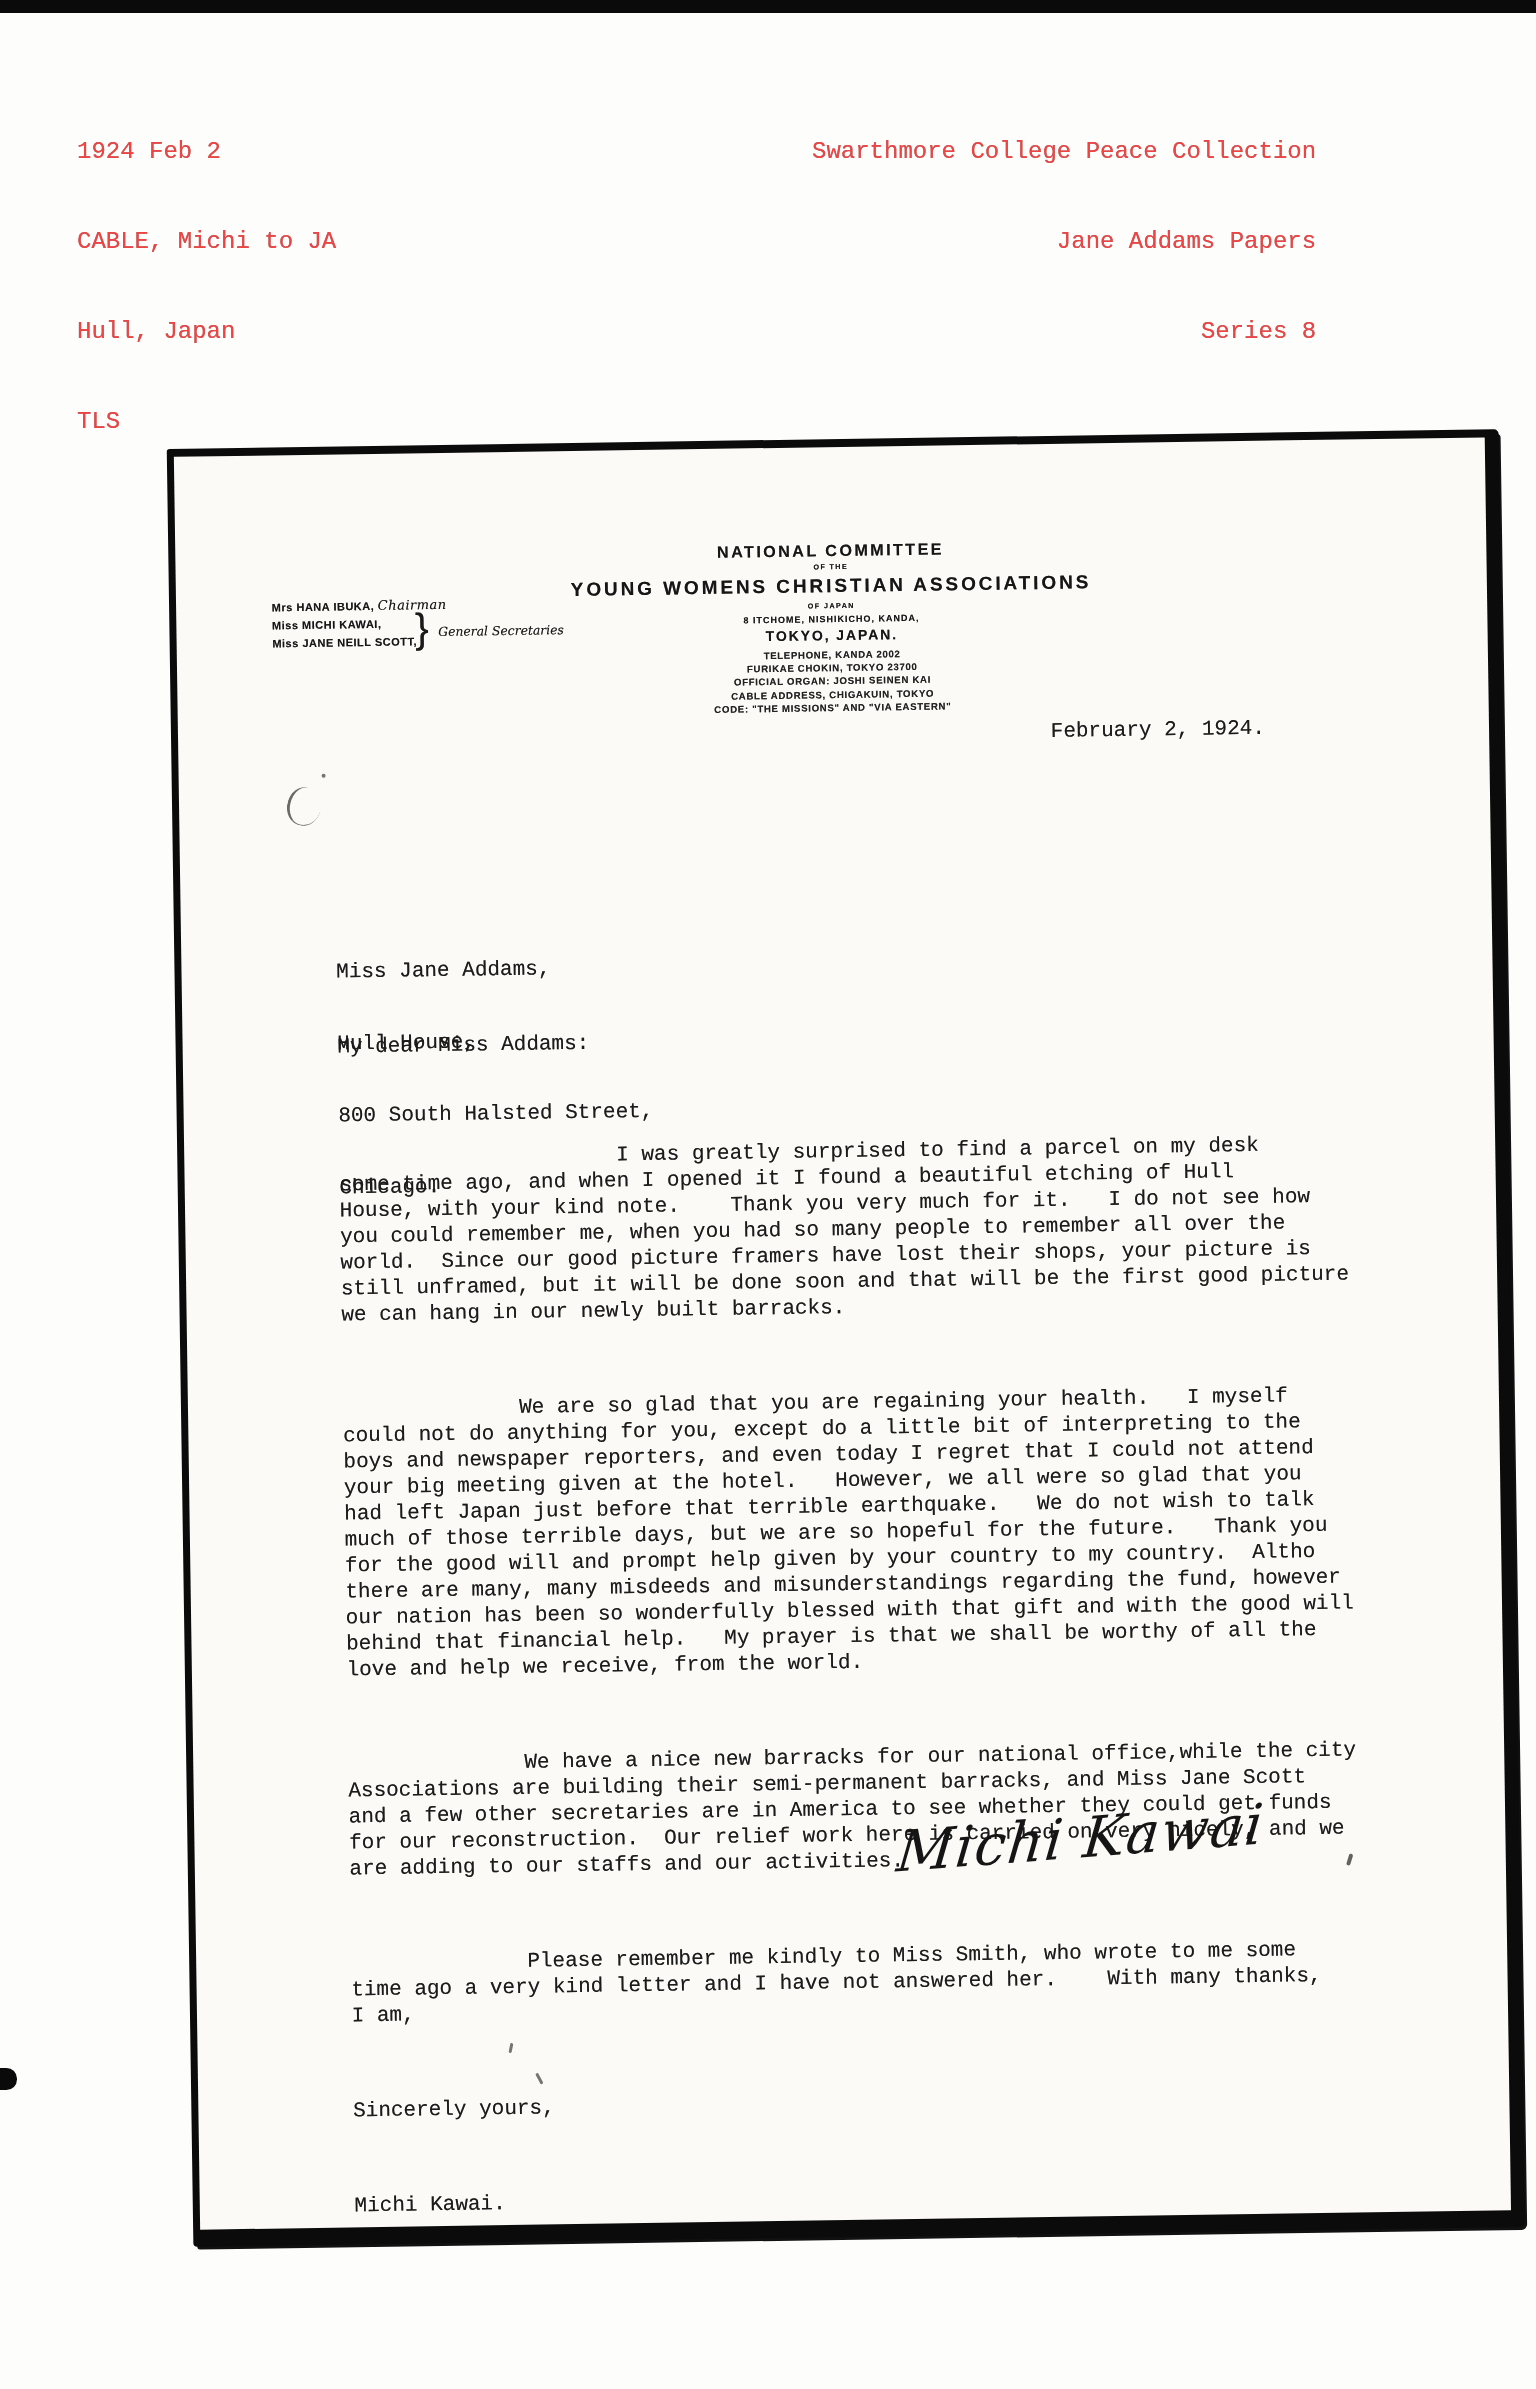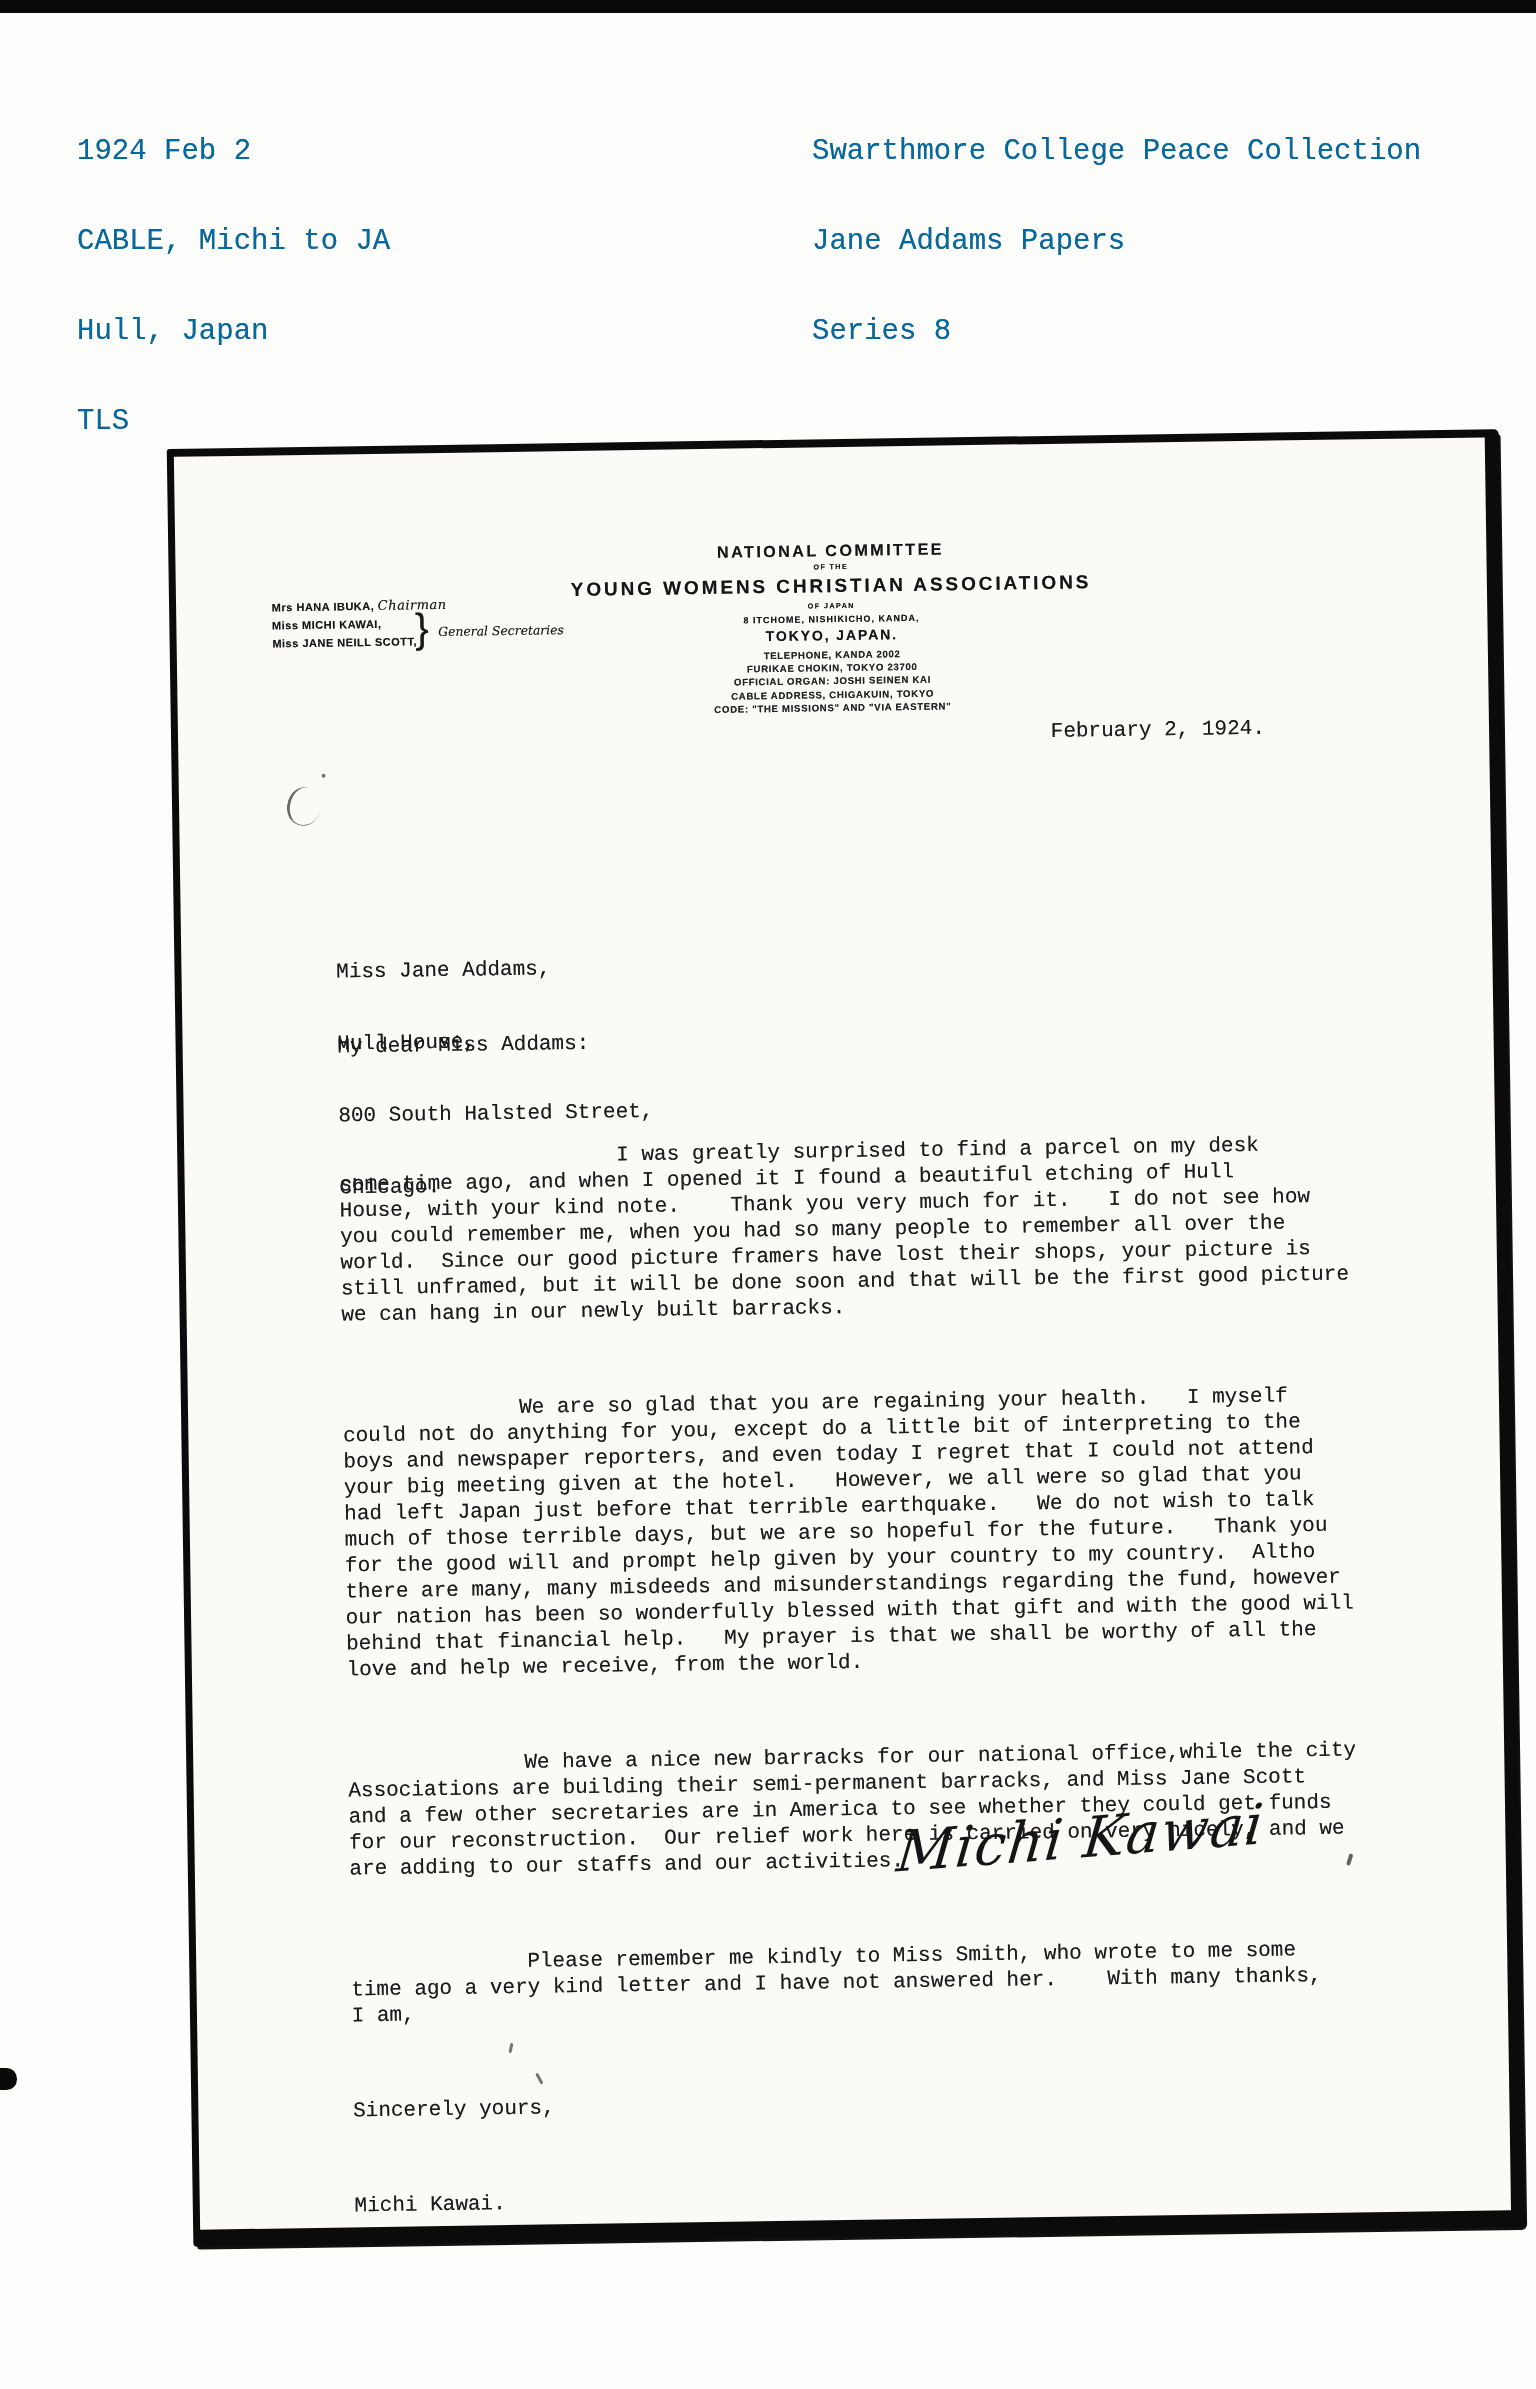--- a/index.html
+++ b/index.html
@@ -24,28 +24,28 @@
     background: #0a0a0a;
   }
   .edge-blob-left {
     position: absolute; left: 0; top: 2068px; width: 17px; height: 22px;
     background: #0a0a0a; border-radius: 0 10.5px 10.5px 0;
   }
   
   .catalog {
     position: absolute;
     font-family: "Liberation Mono", "DejaVu Sans Mono", monospace;
-    font-size: 29px;
+    font-size: 24px;
     line-height: 30px;
-    color: #0369a1;
+    color: #ef4444;
     text-shadow: 0 0 0.5px rgba(20,20,20,0.5);
     white-space: pre;
   }
   .catalog-left { left: 77px; top: 77px; }
-  .catalog-right { left: 812px; top: 77px; }
+  .catalog-right { left: 812px; top: 77px; text-align: right; }
   
   .scan-frame {
     position: absolute;
     left: 180px;
     top: 439px;
     padding: 7.6px 14.3px 17px 6.7px;
     background: #0b0b0b;
     border-radius: 2.9px 4.8px 6.7px 3.8px;
     transform: rotate(-0.85deg);
     transform-origin: 50% 50%;

